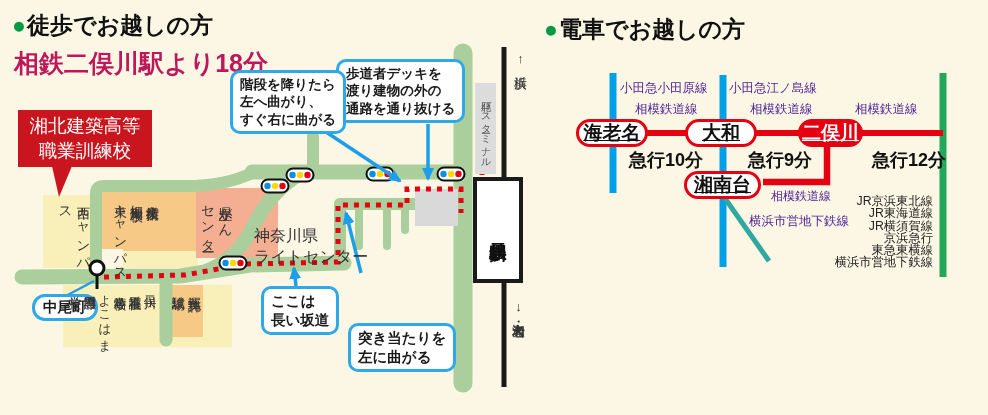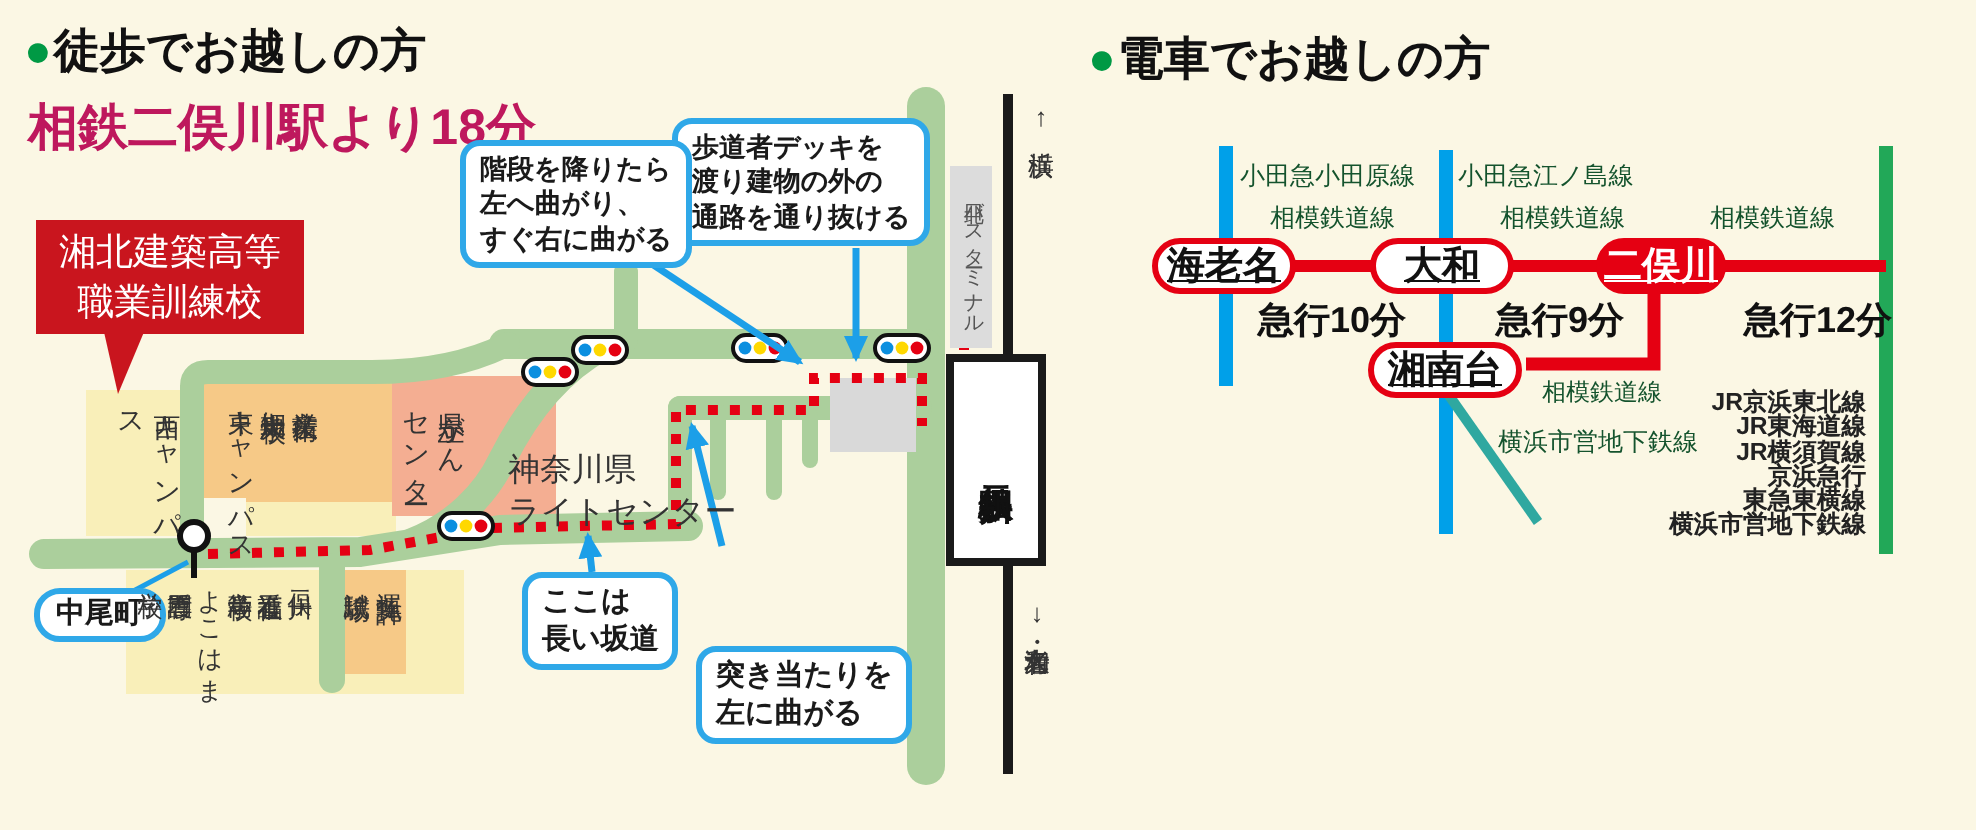--- a/index.html
+++ b/index.html
@@ -20,24 +20,24 @@
   .v { writing-mode:vertical-rl; text-orientation:mixed; white-space:pre-line;
        letter-spacing:1px; color:#333; }
   .upright { text-orientation:upright; }
   .graybox { background:#DCDCDC; display:flex; align-items:center; justify-content:center; }
   .stationbox { background:#fff; border:4px solid #1a1a1a; display:flex; align-items:center;
     justify-content:center; }
   .station { position:absolute; background:#fff; border:3.5px solid #E50012; border-radius:16px;
     display:flex; align-items:center; justify-content:center; font-weight:bold; font-size:19px;
     color:#111; white-space:nowrap;text-decoration:underline; }
   .station.filled { background:#E50012; color:#fff; }
-  .linelbl { font-size:12.5px; color:#14532d; white-space:nowrap; }
+  .linelbl { font-size:12.5px; color:#4c1d95; white-space:nowrap; }
   .dur { font-size:18px; font-weight:700; color:#111; white-space:nowrap; }
   .jr { width:143px; text-align:right; font-size:12.3px; line-height:12.3px;
-        white-space:pre-line; color:#222;font-weight:bold; }
+        white-space:pre-line; color:#222; }
   .hlabel { font-size:16px; line-height:1.3; white-space:pre-line; color:#333; }
 </style>
 </head>
 <body>
 
 <div class="canvas">
 
   <svg class="layer" width="988" height="415" viewBox="0 0 988 415">
     <defs>
       <marker id="ah" markerWidth="14" markerHeight="12" refX="11" refY="6" orient="auto" markerUnits="userSpaceOnUse">
@@ -148,21 +148,21 @@
   <div class="abs bubble" style="left:336px; top:59px;">歩道者デッキを
 渡り建物の外の
 通路を通り抜ける</div>
   <div class="abs bubble" style="left:230px; top:70px;">階段を降りたら
 左へ曲がり、
 すぐ右に曲がる</div>
   <div class="abs bubble" style="left:348px; top:275px; font-size:14.5px;margin-top:48px;">突き当たりを
 左に曲がる</div>
   <div class="abs bubble" style="left:261px; top:286px; font-size:14.5px;">ここは
 長い坂道</div>
-  <div class="abs bubble" style="left:17px; top:294px; font-size:14.5px; border-radius:13px; padding:1px 8px;">中尾町</div>
+  <div class="abs bubble" style="left:32px; top:294px; font-size:14.5px; border-radius:13px; padding:1px 8px;">中尾町</div>
 
   <div class="abs v" style="left:56px; top:197px; height:72px; font-size:13.5px;">西キャンパス</div>
   <div class="abs v" style="left:112px; top:195px; height:88px; font-size:13px; line-height:16px;">産業技術
 短期大学校
 東キャンパス</div>
   <div class="abs v" style="left:199px; top:196px; height:74px; font-size:13.5px; line-height:17.5px;">県立がん
 センター</div>
   <div class="abs hlabel" style="left:254px; top:226px;">神奈川県
 ライトセンター</div>
   <div class="abs v" style="left:170px; top:286px; height:56px; font-size:13px; line-height:16px;">運転免許

